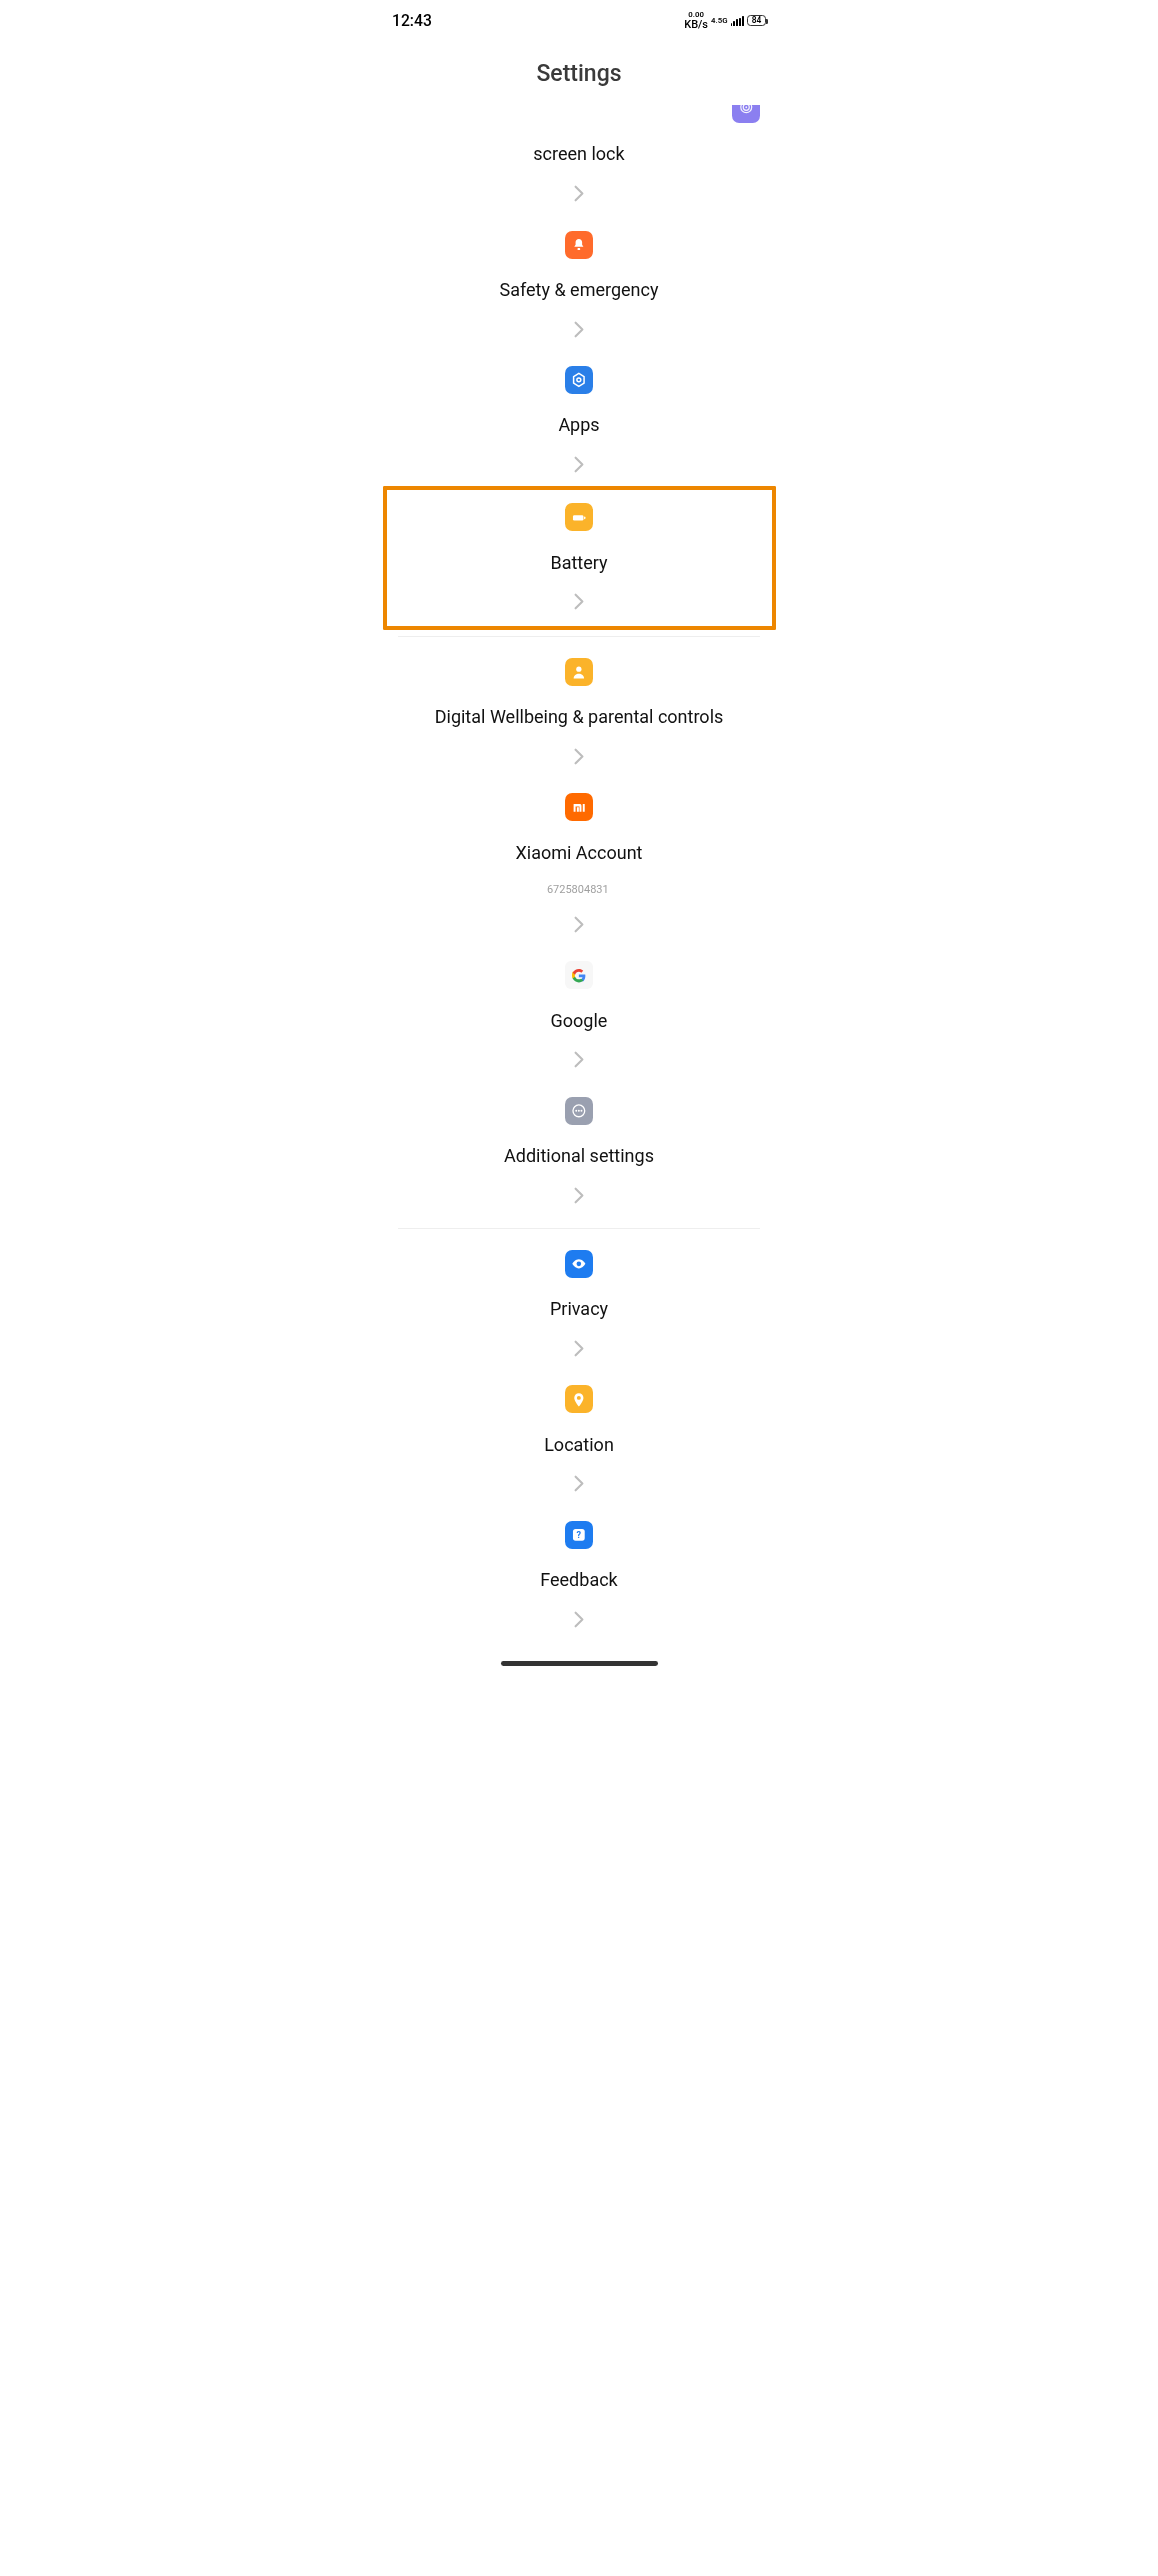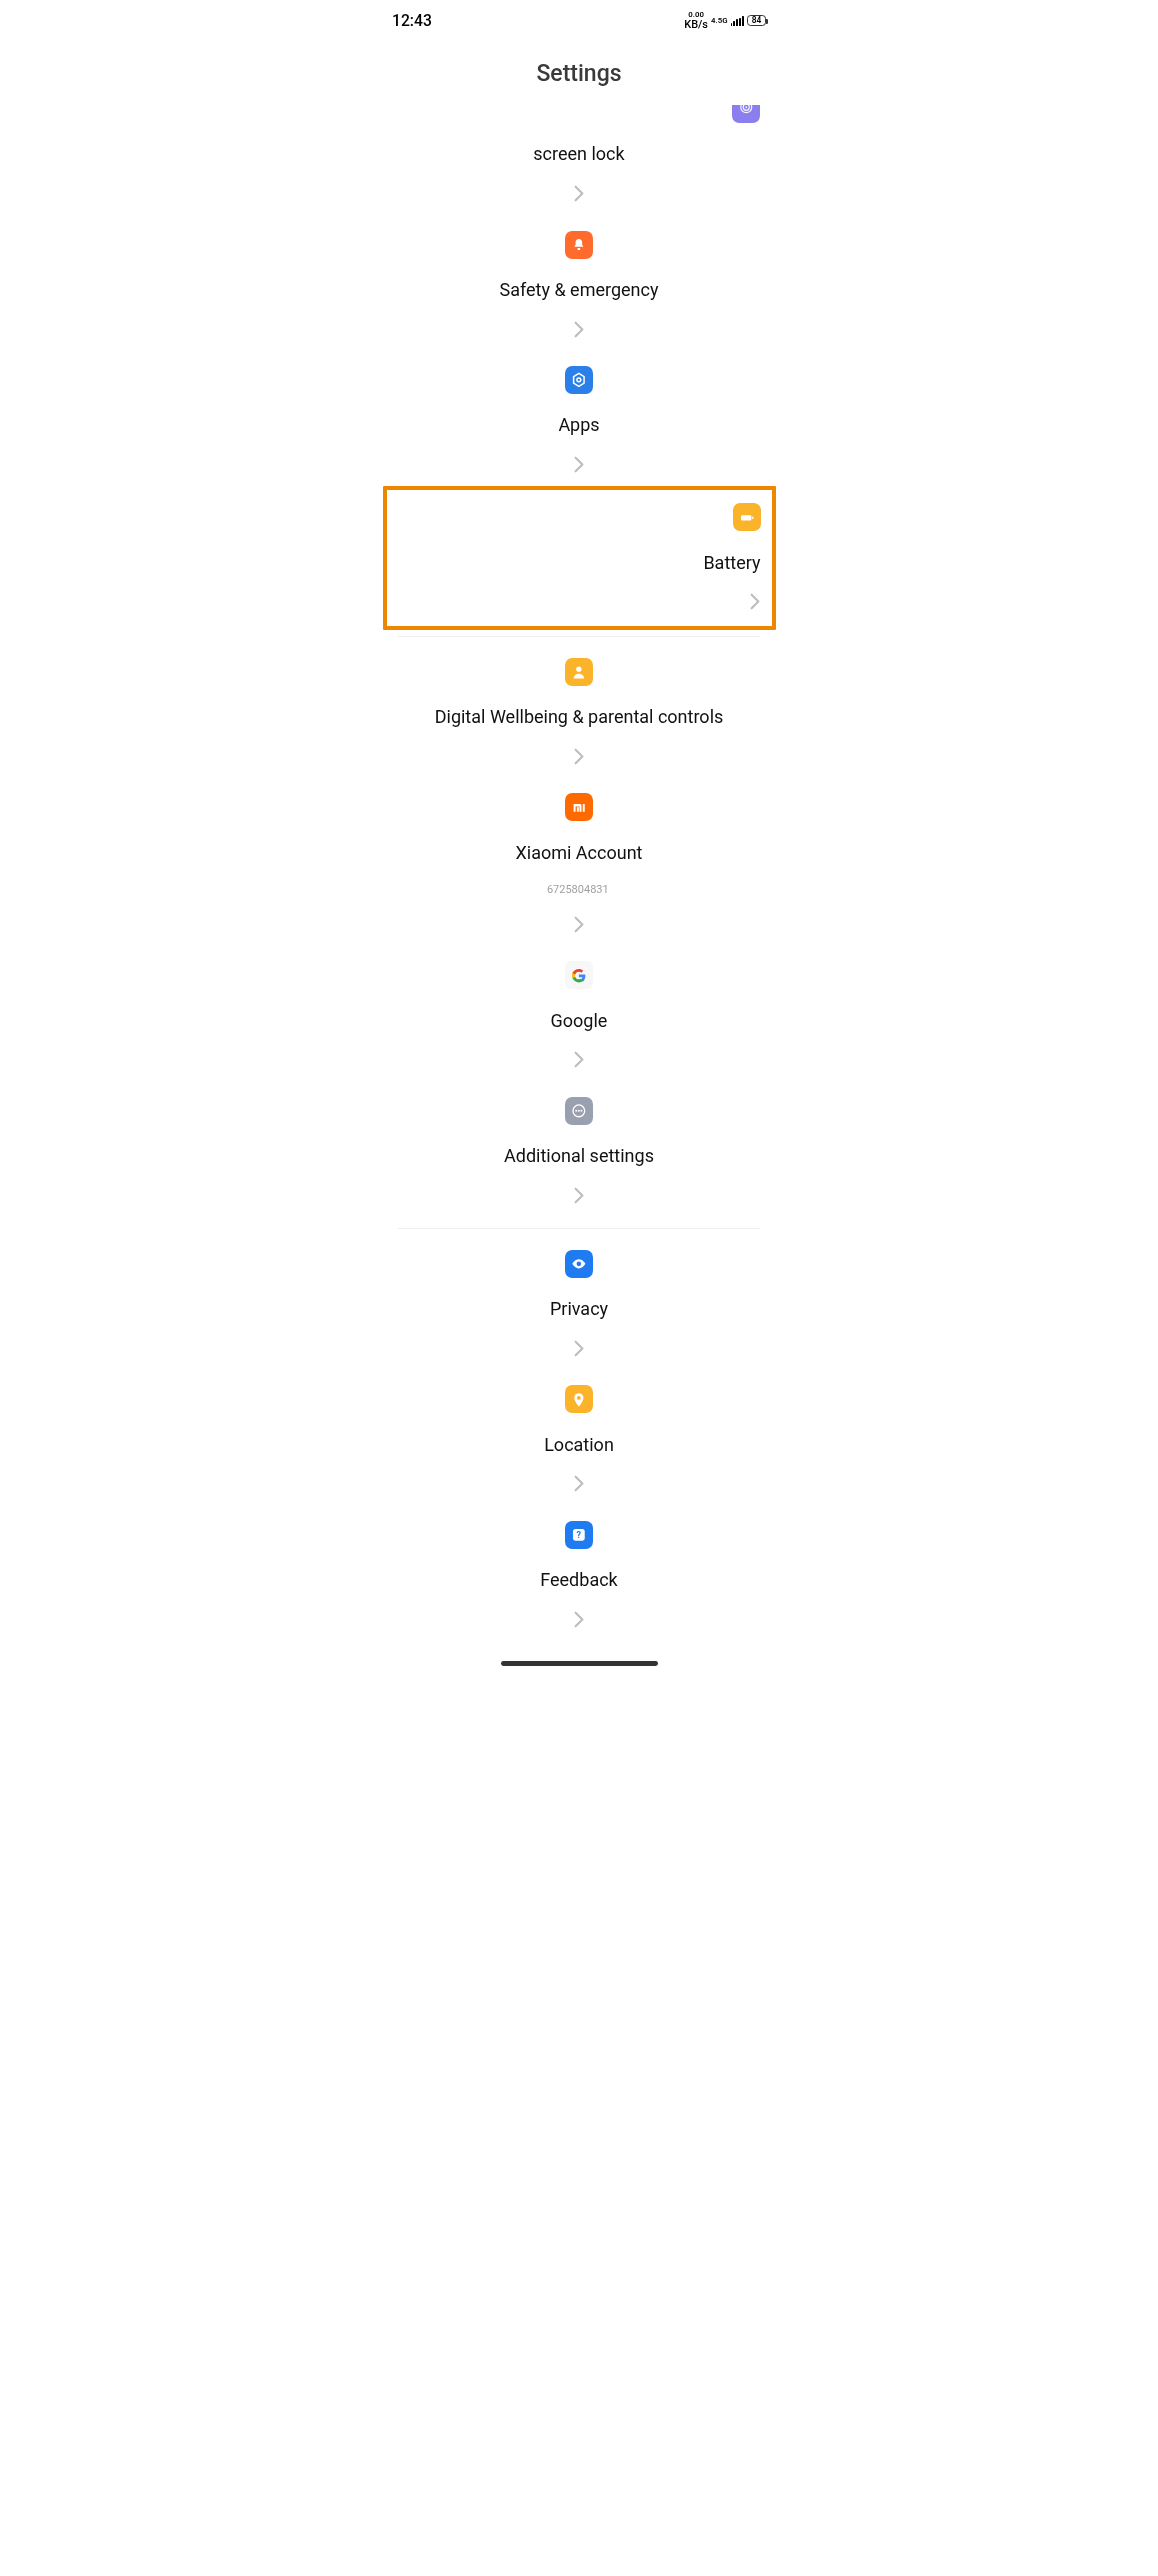--- a/index.html
+++ b/index.html
@@ -111,21 +111,21 @@
   .divider {
     height: 0.6px;
     background: #eeeeee;
     margin: 8.4px 30px;
   }
   .highlight-box {
     border: 4.8px solid #ed8600;
     border-radius: 1.2px;
     margin: -2.4px 14.5px -2.4px 14.5px;
   }
-  .highlight-box .row { padding-left: 11px; padding-right: 11px; align-items: flex-end; }
+  .highlight-box .row { padding-left: 11px; padding-right: 11px; }
   .nav-bar {
     display: flex;
     justify-content: center;
     padding: 18px 0 8.4px 0;
   }
   .nav-handle {
     width: 157px;
     height: 4.2px;
     background: #333;
     border-radius: 2.4px;

